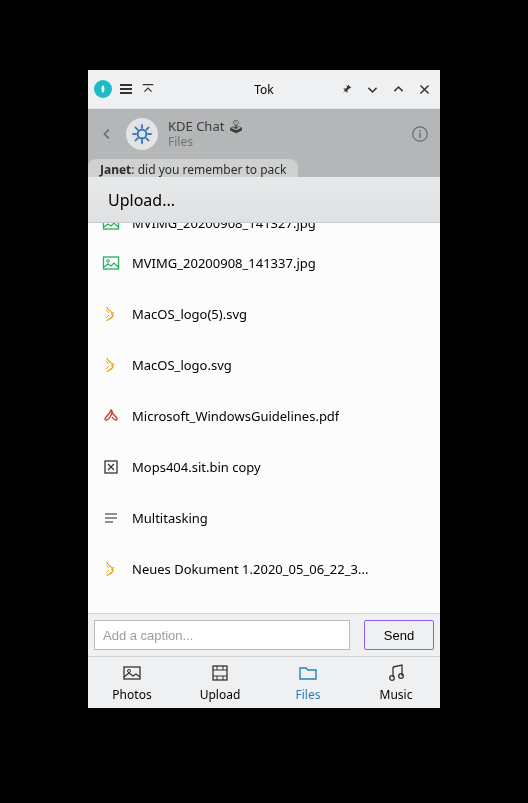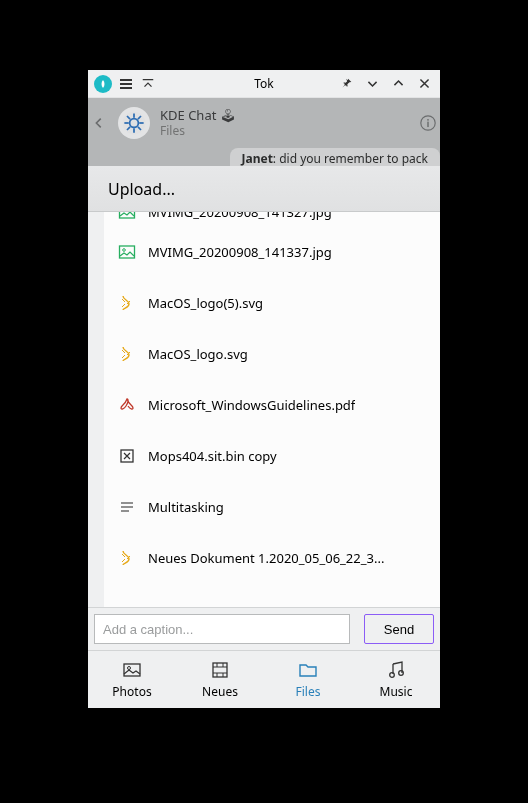--- a/index.html
+++ b/index.html
@@ -10,58 +10,58 @@
     top: 70px;
     width: 352px;
     height: 638px;
     background: #eff0f1;
     display: flex;
     flex-direction: column;
     box-shadow: 0 2px 20px rgba(0,0,0,0.6);
   }
   
   .titlebar {
-    height: 28px;
+    height: 39px;
     background: #eff0f1;
     display: flex;
     align-items: center;
     position: relative;
     border-bottom: 1px solid rgba(0,0,0,0.05);
   }
   .titlebar .left-icons { display: flex; align-items: center; gap: 6px; padding-left: 6px; }
   .titlebar .title { position: absolute; left: 0; right: 0; text-align: center; font-size: 12px; color: #000; pointer-events: none; }
   .titlebar .right-icons { margin-left: auto; display: flex; align-items: center; gap: 10px; padding-right: 8px; }
   .tb-icon { width: 16px; height: 16px; display: inline-flex; align-items: center; justify-content: center; color: #444; }
   .app-badge {
     width: 18px; height: 18px; background: #1dbbc6; border-radius: 50%;
     display: inline-flex; align-items: center; justify-content: center; color: #fff; font-size: 11px; font-weight: bold;
   }
   
   .chat-header {
     height: 50px;
     background: #b4b6b7;
     display: flex;
     align-items: center;
-    padding: 0 2px;
+    padding: 0 10px;
     gap: 10px;
   }
   .back-chevron { width: 18px; height: 18px; display:flex; align-items:center; justify-content:center; color:#5a5c5d;}
   .avatar {
     width: 32px; height: 32px; border-radius: 50%;
     background: #e3e4e5; display:flex; align-items:center; justify-content:center;
     font-size: 16px;
   }
   .chat-titles { display:flex; flex-direction:column; line-height:1.2; }
   .chat-titles .t { font-size: 13px; color:#3a3b3c; }
   .chat-titles .s { font-size: 12px; color:#727373; }
   .info-icon { margin-left:auto; width:20px;height:20px; display:flex;align-items:center;justify-content:center; color:#5f6161;}
   .msg-peek {
     height: 18px;
     background:#b4b6b7;
-    display:flex; justify-content:flex-end; align-items:flex-start;
+    display:flex; justify-content:flex-start; align-items:flex-start;
     overflow:hidden;
   }
   .msg-bubble {
     background:#cfd0d1; border-radius:8px 8px 0 0; padding:2px 12px 6px 12px;
     font-size:12px; color:#2b2c2c;
     max-width: 280px; white-space:nowrap; overflow:hidden; text-overflow:ellipsis;
   }
   .msg-bubble b { font-weight:bold; }
   
   .upload-header {
@@ -70,21 +70,20 @@
     border-bottom: 1px solid #c8cacb;
     display:flex; align-items:center; padding:0 20px;
     font-size: 16px; color:#000;
   }
   
   .file-list {
     flex: 1;
     background: #fcfcfc;
     overflow: hidden;
     position:relative;
-    margin-left:16px;
   }
   .file-list-inner { position:relative; }
   .file-row {
     height: 51px;
     display:flex; align-items:center; gap:12px;
     padding: 0 14px;
   }
   .file-row.cut { height: 14px; align-items:flex-start; overflow:hidden; padding-top:0;}
   .file-row.cut .fname { position:relative; top:-9px; }
   .file-row.cut .ficon { position:relative; top:-9px; }
@@ -102,21 +101,21 @@
     padding: 0 8px; font-size:13px; color:#000; outline:none;
   }
   .caption-input::placeholder { color:#9a9c9d; }
   .send-btn {
     width:70px; height:30px; border:1px solid #8b5cf6; background:#eff0f1;
     color:#000; font-size:13px; cursor:pointer;
     border-radius:2px;
   }
   
   .tabs {
-    height: 58px;
+    height: 52px;
     background:#eff0f1;
     display:flex;
     border-top:1px solid #d2d4d5;
   }
   .tab {
     flex:1; display:flex; flex-direction:column; align-items:center; justify-content:center;
     gap:3px; font-size:12px; color:#000; cursor:pointer;
   }
   .tab.active { color:#2980b9; }
   .tab .ti { width:20px; height:20px; display:flex;align-items:center;justify-content:center;}
@@ -317,21 +316,21 @@
         <svg viewBox="0 0 20 20" width="20" height="20">
             <rect x="3" y="3" width="14" height="14" fill="none" stroke="#333" stroke-width="1.3"></rect>
             <line x1="3" y1="7" x2="17" y2="7" stroke="#333"></line>
             <line x1="3" y1="13" x2="17" y2="13" stroke="#333"></line>
             <line x1="7" y1="3" x2="7" y2="7" stroke="#333"></line>
             <line x1="13" y1="3" x2="13" y2="7" stroke="#333"></line>
             <line x1="7" y1="13" x2="7" y2="17" stroke="#333"></line>
             <line x1="13" y1="13" x2="13" y2="17" stroke="#333"></line>
           </svg>
       </span>
-      <span>Neues</span>
+      <span>Upload</span>
     </div>
     <div class="tab active">
       <span class="ti">
         <svg viewBox="0 0 20 20" width="20" height="20">
             <path d="M2 5h6l2 2h8v9H2z" fill="none" stroke="#2980b9" stroke-width="1.4"></path>
           </svg>
       </span>
       <span>Files</span>
     </div>
     <div class="tab">

